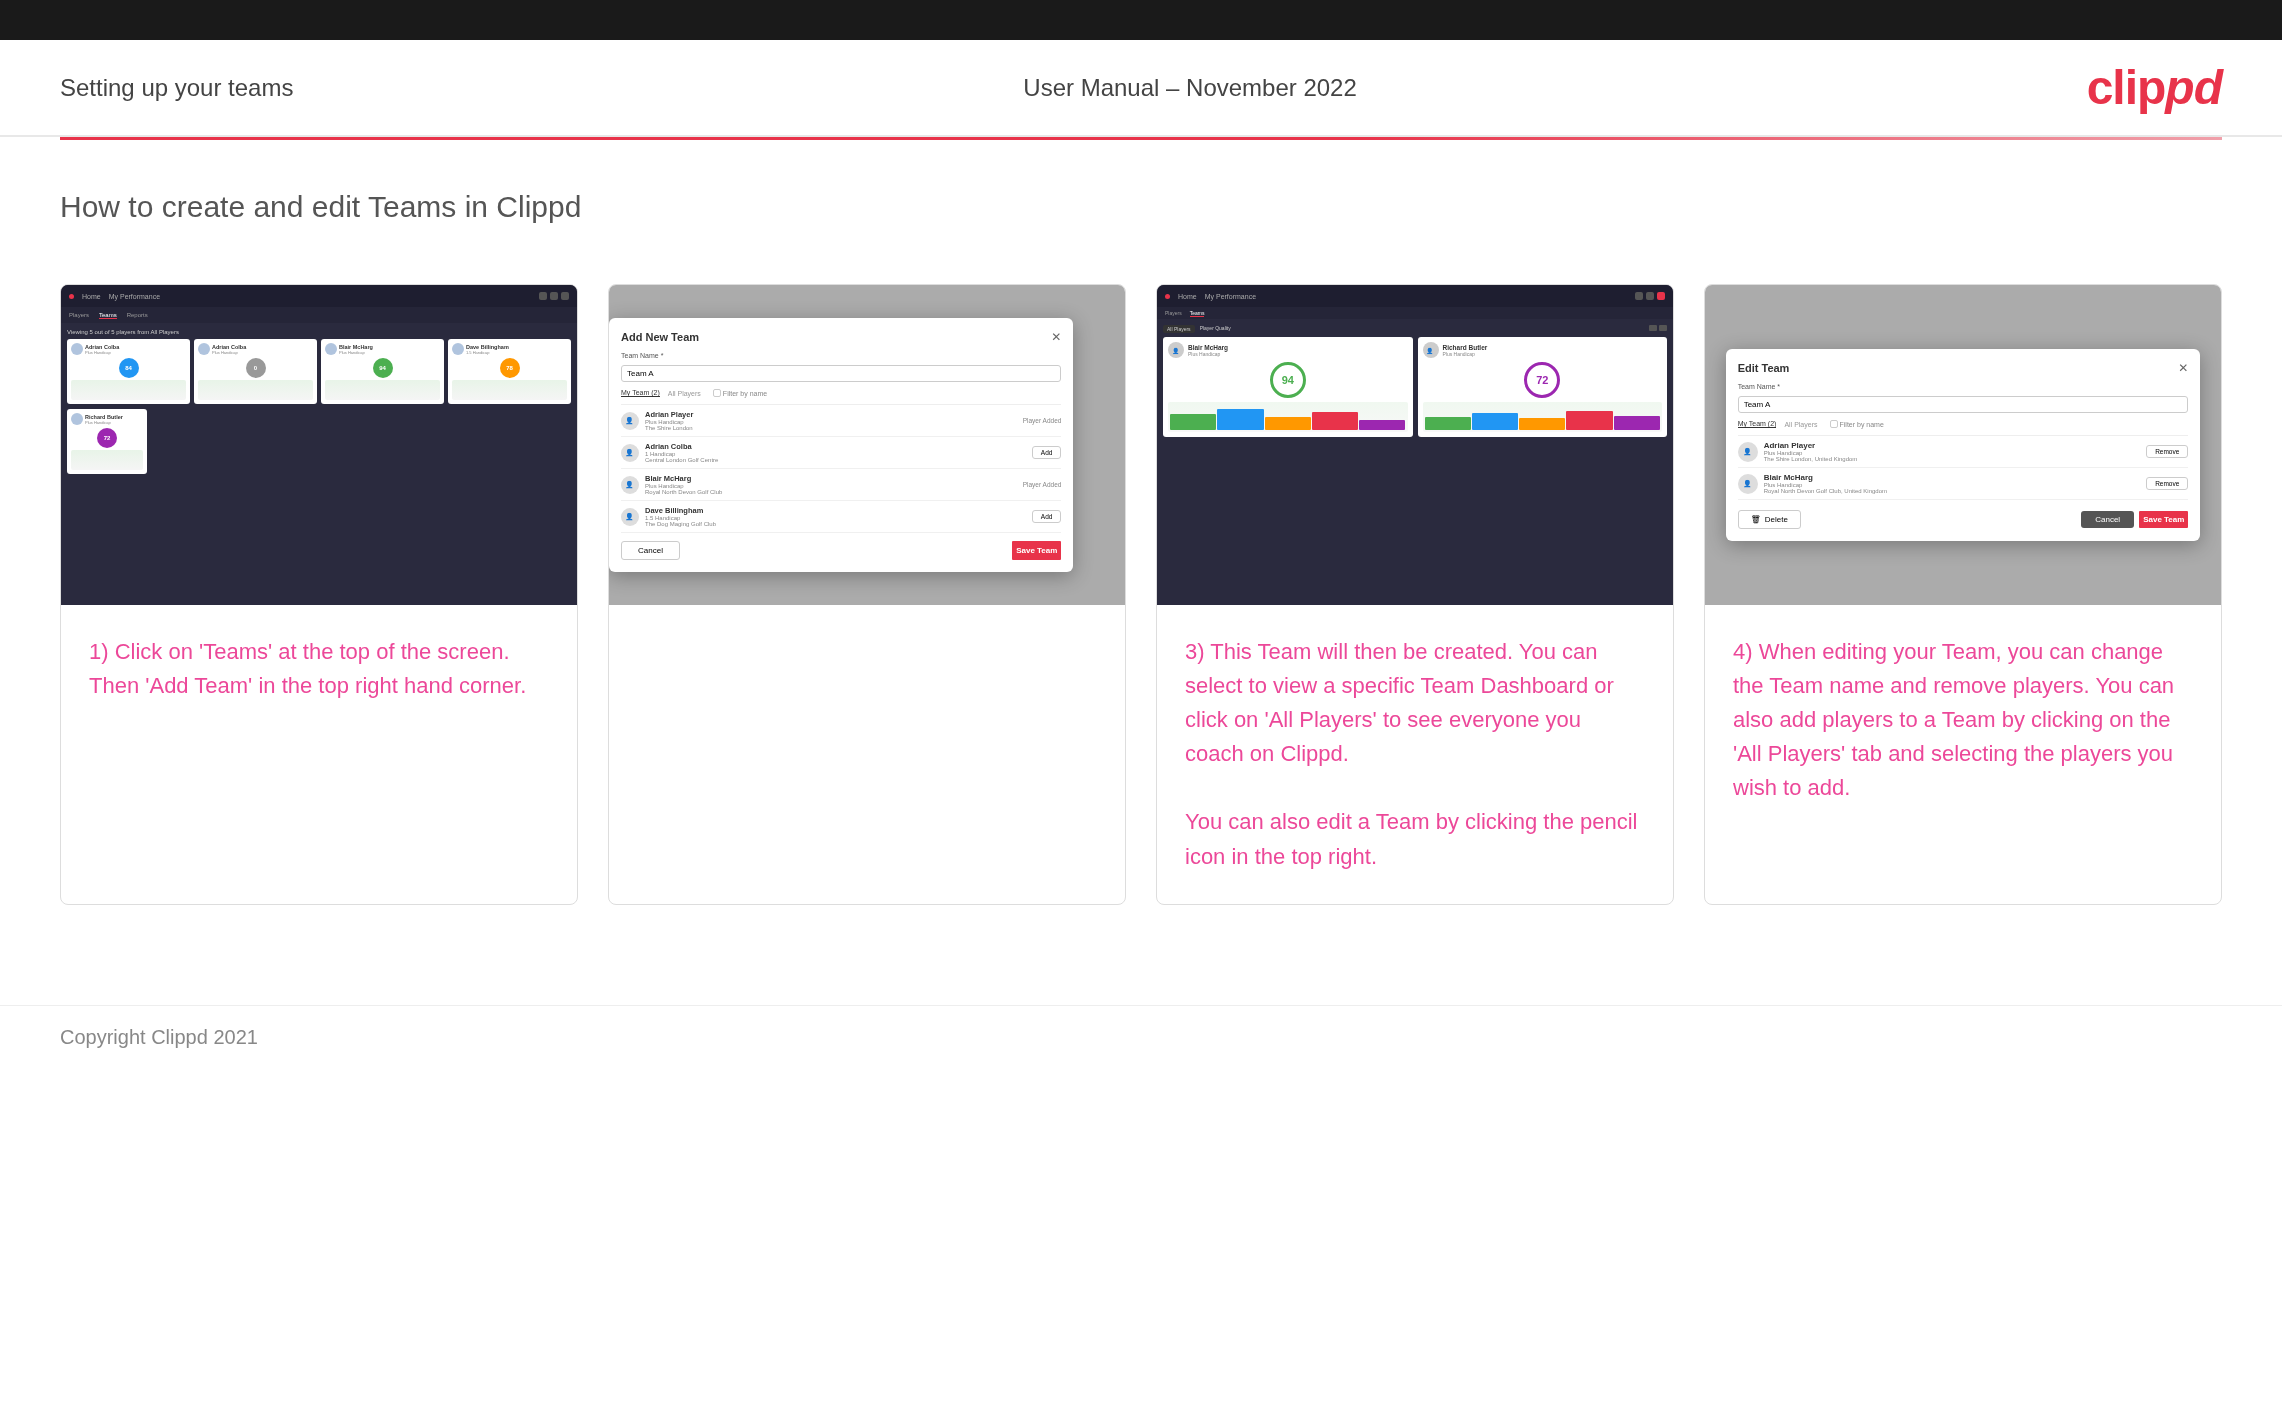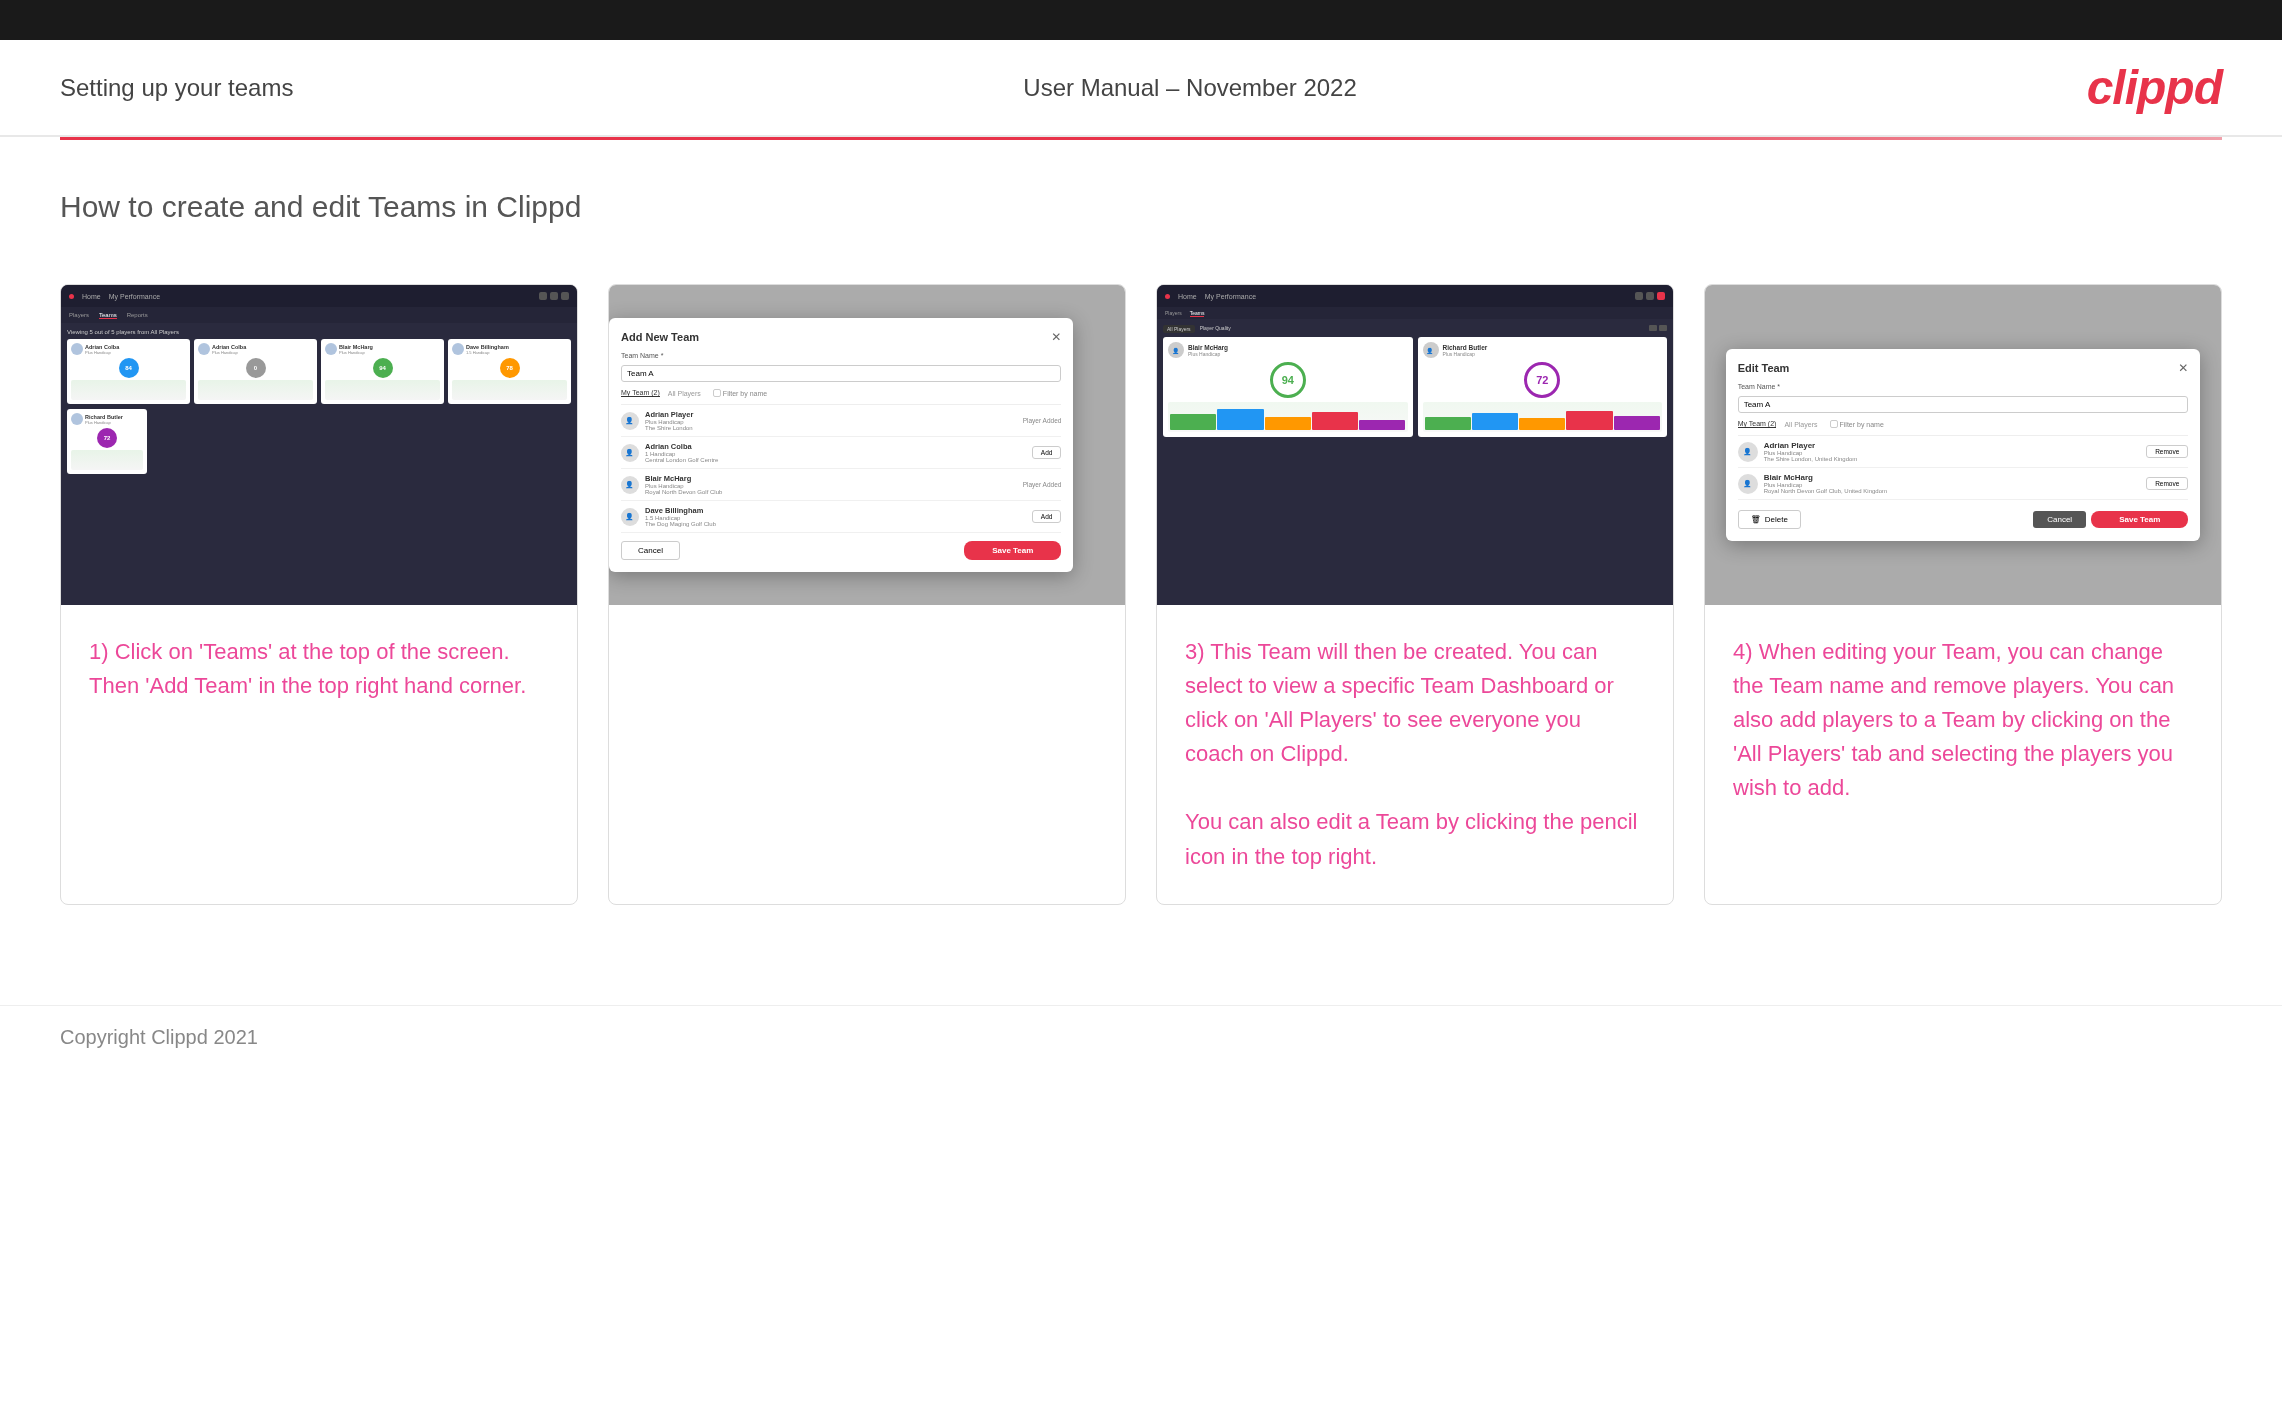--- a/index.html
+++ b/index.html
@@ -35,21 +35,20 @@
       color: #444;
     }
     .logo {
       font-size: 48px;
       font-weight: 700;
       color: #e8334a;
       letter-spacing: -1px;
     }
     .logo span {
       color: #e8334a;
-      font-style: italic;
     }
 
     
     .header-line {
       height: 3px;
       background: linear-gradient(to right, #e8334a 60%, #f0a0aa 100%);
       margin: 0 60px;
     }
 
     
@@ -246,23 +245,23 @@
     }
     .btn-cancel {
       padding: 4px 16px;
       border: 1px solid #ccc;
       border-radius: 3px;
       font-size: 8px;
       background: #fff;
       cursor: pointer;
     }
     .btn-save {
-      padding: 4px 28px;
+      padding: 4px 4px;
       border: none;
-      border-radius: 8px;
+      border-radius: 1px;
       font-size: 8px;
       background: #e8334a;
       color: #fff;
       cursor: pointer;
       font-weight: 600;
     }
 
     
     .ss3 {
       background: #2a2a3e;

